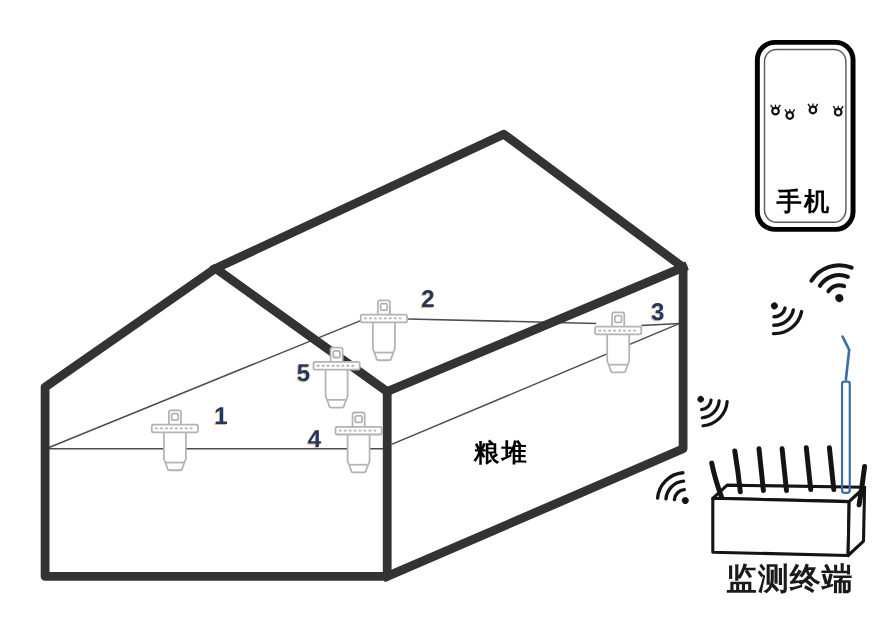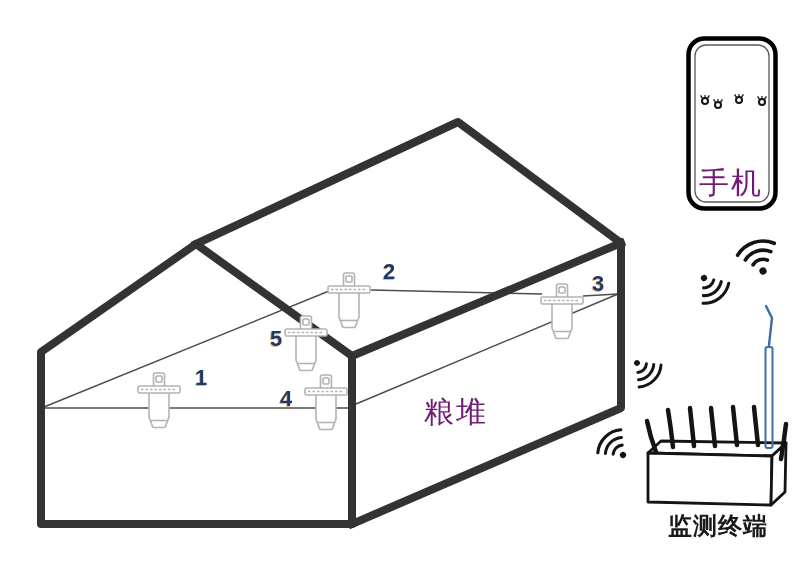--- a/index.html
+++ b/index.html
@@ -9,22 +9,22 @@
   }
   #stage svg{position:absolute;left:0;top:0;}
   .lbl{
     position:absolute;transform:translate(-50%,-50%);
     white-space:nowrap;user-select:none;line-height:1;
   }
   .num{
     font-size:22px;font-weight:bold;color:var(--number,#1f3864);
     text-shadow:-1px 1px 0 var(--number-fringe,#e7b87f);
   }
-  .cjk{font-size:30px;font-weight:normal;color:#701a75;letter-spacing:2px;}
-  .cjk-small{font-size:24px;font-weight:bold;color:#1a1a1a;letter-spacing:1px;}
+  .cjk{font-size:23px;font-weight:bold;color:#000000;letter-spacing:2px;}
+  .cjk-small{font-size:28px;font-weight:bold;color:#1a1a1a;letter-spacing:1px;}
   
   .thick{stroke:var(--outline,#333);stroke-width:8;fill:none;stroke-linejoin:round;stroke-linecap:square;}
   .thin{stroke:var(--thin-line,#4d4d4d);stroke-width:1.4;fill:none;}
   .sensor-stroke{stroke:var(--sensor-stroke,#b3b3b3);stroke-width:1.6;fill:#fff;}
   .wifi-arc{stroke:var(--ink,#111);stroke-width:2.8;fill:none;stroke-linecap:round;}
   .box-line{stroke:var(--ink,#111);stroke-width:2.8;fill:#fff;stroke-linejoin:round;}
   .antenna{stroke:var(--ink,#111);stroke-width:4.5;fill:none;stroke-linecap:round;}
   .blue-line{stroke:var(--antenna-blue,#3a6ea5);fill:none;stroke-linecap:round;stroke-linejoin:round;}
 </style>
 </head>

